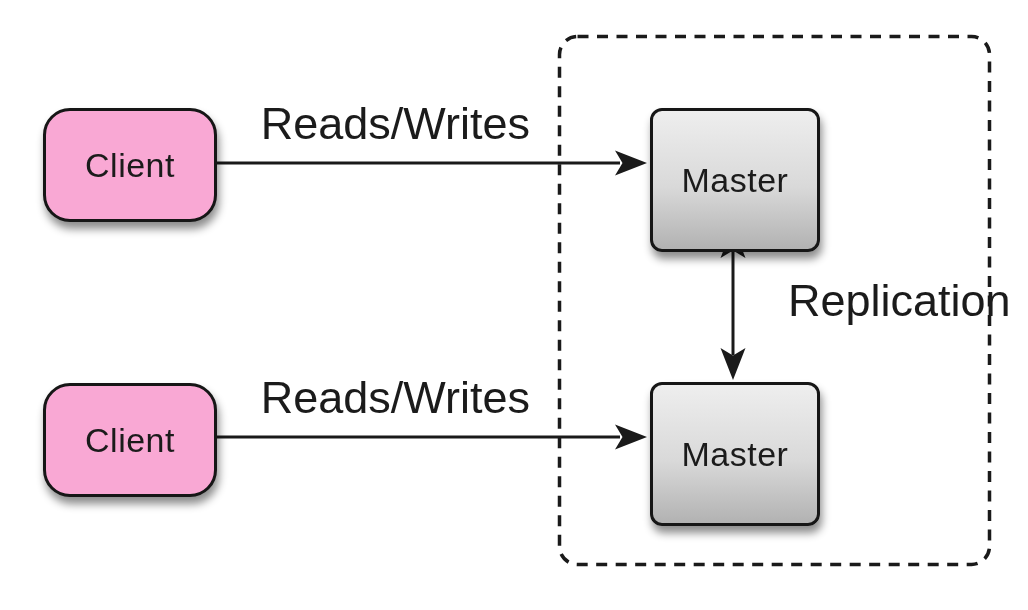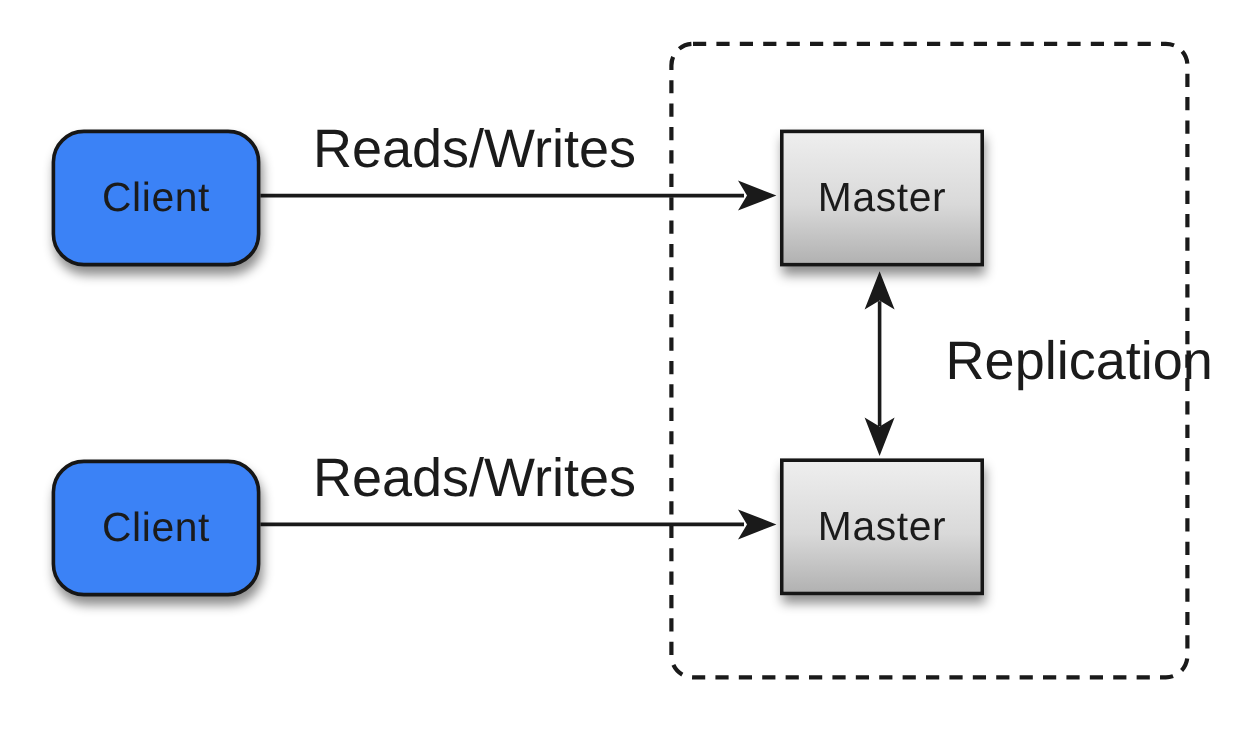--- a/index.html
+++ b/index.html
@@ -34,29 +34,29 @@
     font-size: 34px;
     color: #1b1b1b;
     letter-spacing: 0.5px;
     box-shadow: 2px 7px 9px rgba(0,0,0,0.45);
   }
   .client {
     left: 43px;
     width: 174px;
     height: 114px;
     border-radius: 27px;
-    background: #3b82f6;
+    background: #f9a8d4;
   }
   .client.top    { top: 108px; }
   .client.bottom { top: 383px; }
   .master {
     left: 650px;
     width: 170px;
-    height: 114px;
-    border-radius: 0;
+    height: 144px;
+    border-radius: 12px;
     background: linear-gradient(180deg, #eeeeee 0%, #d9d9d9 55%, #b2b2b2 100%);
   }
   .master.top    { top: 108px; }
   .master.bottom { top: 382px; }
   .edge-label {
     position: absolute;
     font-size: 45px;
     color: #1b1b1b;
     text-align: right;
     white-space: nowrap;

